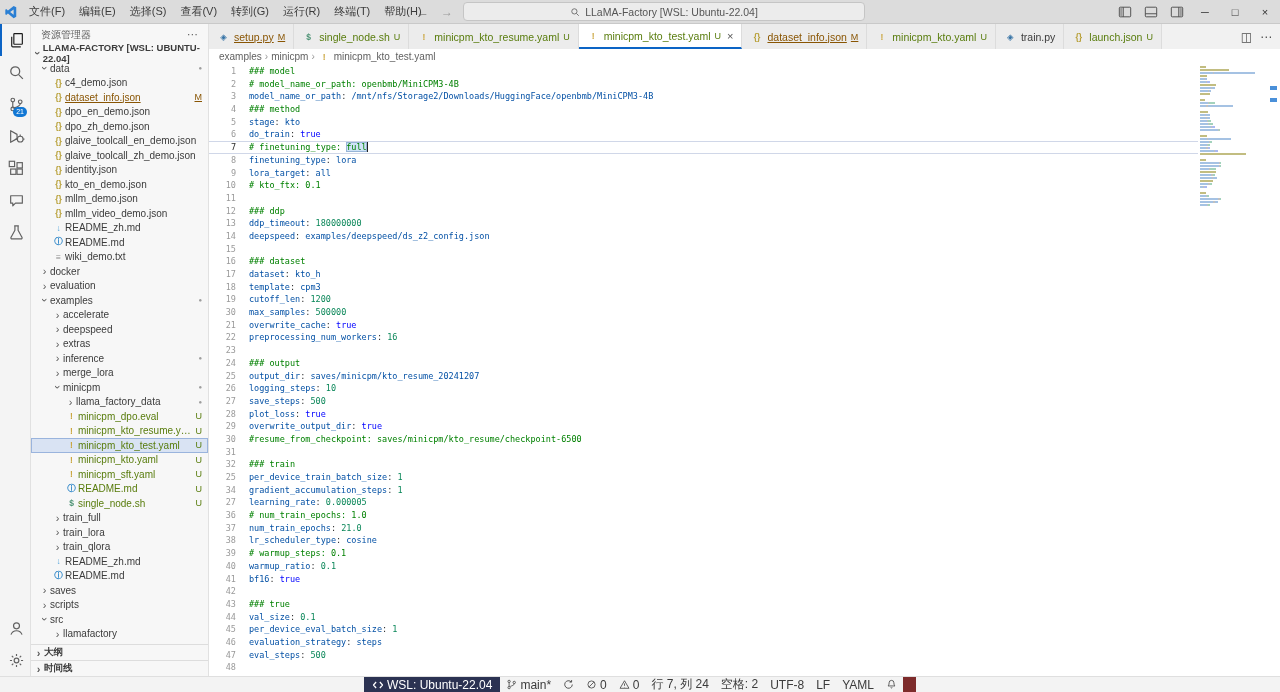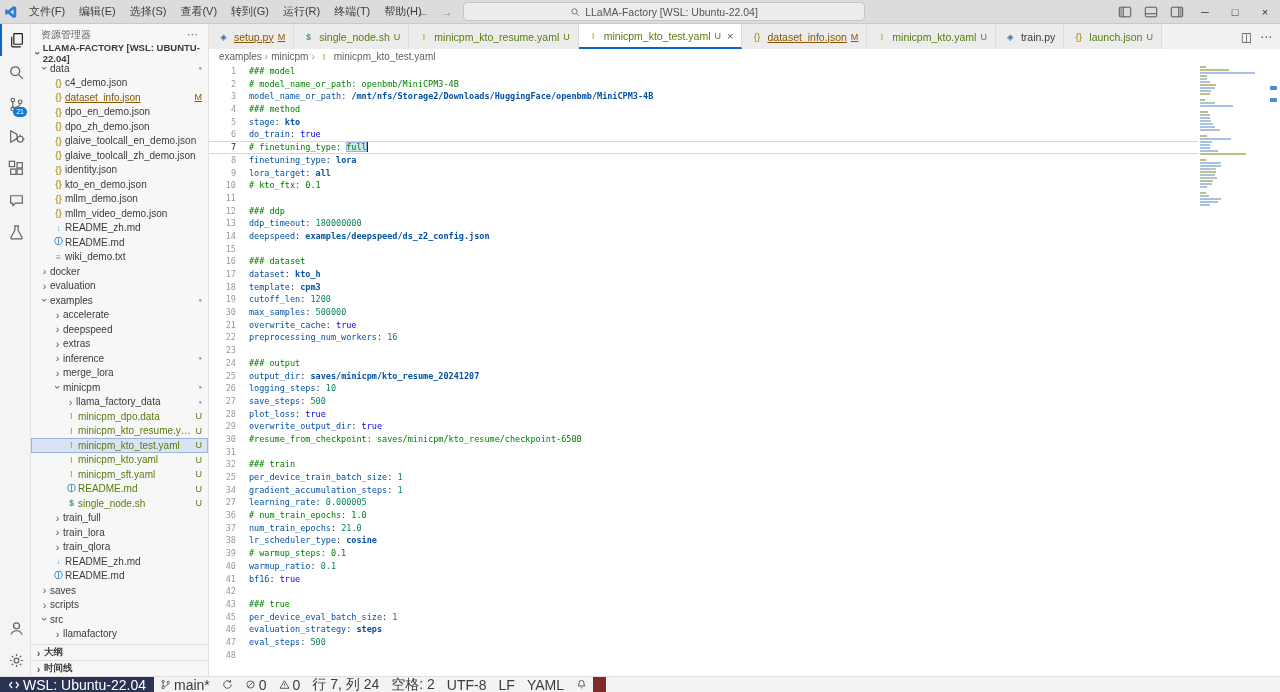--- a/index.html
+++ b/index.html
@@ -79,36 +79,36 @@
   .codearea{flex:1;display:flex;overflow:hidden;position:relative;background:#fff;}
   .code{flex:1;padding-top:1px;overflow:hidden;}
   .cline{display:flex;height:12.7px;line-height:12.7px;font-family:"DejaVu Sans Mono","Liberation Mono",monospace;font-size:8.5px;}
   .lnum{width:27px;padding-right:13px;flex:none;text-align:right;color:#9a9a9a;}
   .cur .lnum{color:#2c2c2c;}
   .ltext{white-space:pre;flex:1;position:relative;}
   .cur .ltext::before{content:'';position:absolute;left:-40px;right:0;top:0;bottom:0;
                       border-top:1px solid #d0d7e8;border-bottom:1px solid #d0d7e8;pointer-events:none;}
   .c{color:var(--syntax-comment);}
   .k{color:var(--syntax-key);}
-  .s{color:var(--syntax-string);font-weight:bold;}
+  .s{color:var(--syntax-string);}
   .n{color:var(--syntax-number);}
   .b{color:var(--syntax-bool);}
   .p{color:#333;}
   .hl{background:#cfe3f7;box-shadow:0 0 0 1px #98b5d6 inset;}
   .cursor{display:inline-block;width:1px;height:10px;background:#222;vertical-align:-2px;}
 
   .minimap-wrap{width:66px;flex:none;padding:2px 2px 0 2px;position:relative;}
   .mm-line{height:2px;margin-bottom:1px;white-space:nowrap;font-size:0;}
   .mm-line span{display:inline-block;height:2px;vertical-align:top;opacity:.8;}
   .ruler{width:12px;flex:none;position:relative;}
   .ruler .tick{position:absolute;left:2px;width:7px;height:4px;}
 
   
   .statusbar{height:16px;flex:none;background:#f3f3f3;border-top:1px solid #dfdfdf;box-sizing:border-box;
-             display:flex;align-items:stretch;justify-content:flex-start;font-size:14px;color:#3b3b3b;}
+             display:flex;align-items:stretch;justify-content:center;font-size:12px;color:#3b3b3b;}
   .sb-side{display:flex;align-items:stretch;}
   .sb-item{display:flex;align-items:center;gap:3px;padding:0 6px;}
   .sb-item.remote{background:var(--remote-bg);color:#fff;padding:0 8px;}
   .sb-ic{display:flex;align-items:center;}
   .corner-block{width:13px;background:#7d2b2b;flex:none;}
 
   svg{display:block;}
 </style>
 </head>
 <body>
@@ -347,21 +347,21 @@
             <span class="tlabel">minicpm</span>
             <span class="tbadge dot">●</span>
           </div>
           <div class="trow" style="padding-left: 34px;">
             <span class="chev">›</span>
             <span class="tlabel">llama_factory_data</span>
             <span class="tbadge dot">●</span>
           </div>
           <div class="trow" style="padding-left: 34px;">
             <span class="ficon" style="color: rgb(202, 165, 61);">!</span>
-            <span class="tlabel git-u">minicpm_dpo.data</span>
+            <span class="tlabel git-u">minicpm_dpo.eval</span>
             <span class="tbadge git-u">U</span>
           </div>
           <div class="trow" style="padding-left: 34px;">
             <span class="ficon" style="color: rgb(202, 165, 61);">!</span>
             <span class="tlabel git-u">minicpm_kto_resume.yaml</span>
             <span class="tbadge git-u">U</span>
           </div>
           <div class="trow sel" style="padding-left: 34px;">
             <span class="ficon" style="color: rgb(202, 165, 61);">!</span>
             <span class="tlabel git-u">minicpm_kto_test.yaml</span>
@@ -665,20 +665,24 @@
               <span class="lnum">41</span>
               <span class="ltext"><span class="k">bf16</span><span class="p">: </span><span class="b">true</span></span>
             </div>
             <div class="cline">
               <span class="lnum">42</span>
               <span class="ltext"></span>
             </div>
             <div class="cline">
               <span class="lnum">43</span>
               <span class="ltext"><span class="c">### true</span></span>
+            </div>
+            <div class="cline">
+              <span class="lnum">44</span>
+              <span class="ltext"><span class="k">val_size</span><span class="p">: </span><span class="n">0.1</span></span>
             </div>
             <div class="cline">
               <span class="lnum">45</span>
               <span class="ltext"><span class="k">per_device_eval_batch_size</span><span class="p">: </span><span class="n">1</span></span>
             </div>
             <div class="cline">
               <span class="lnum">46</span>
               <span class="ltext"><span class="k">evaluation_strategy</span><span class="p">: </span><span class="s">steps</span></span>
             </div>
             <div class="cline">

